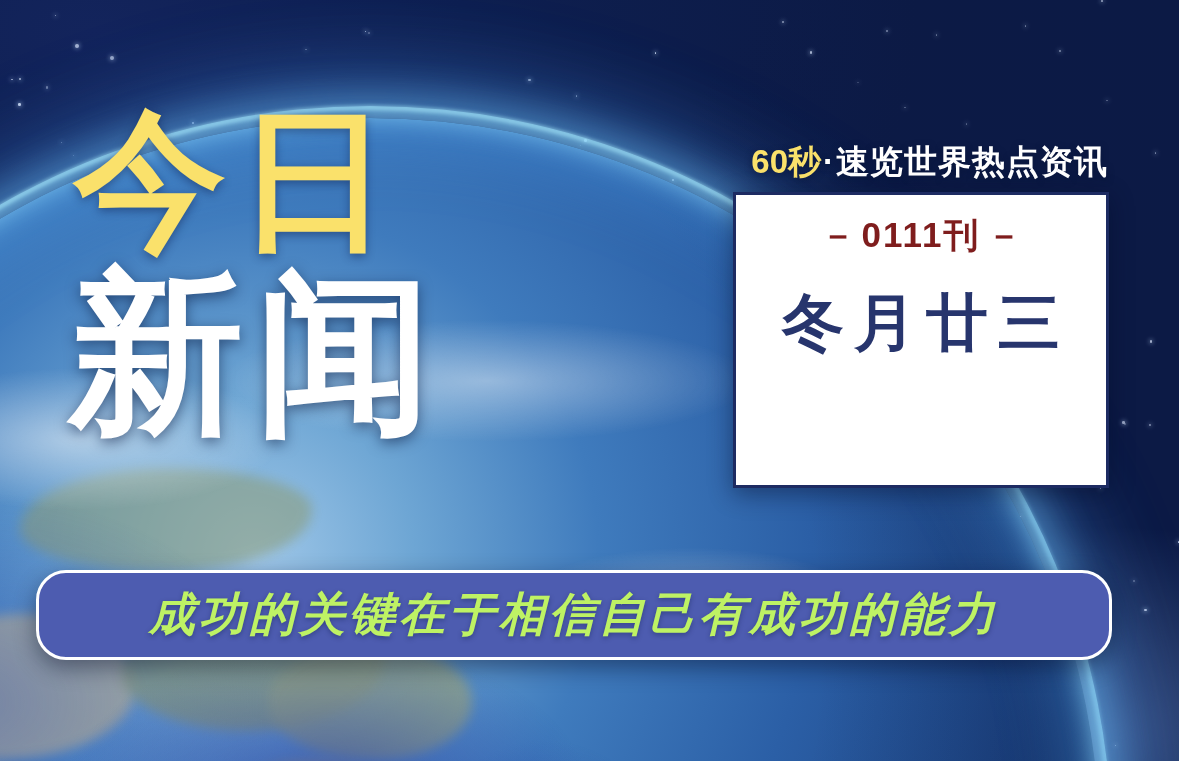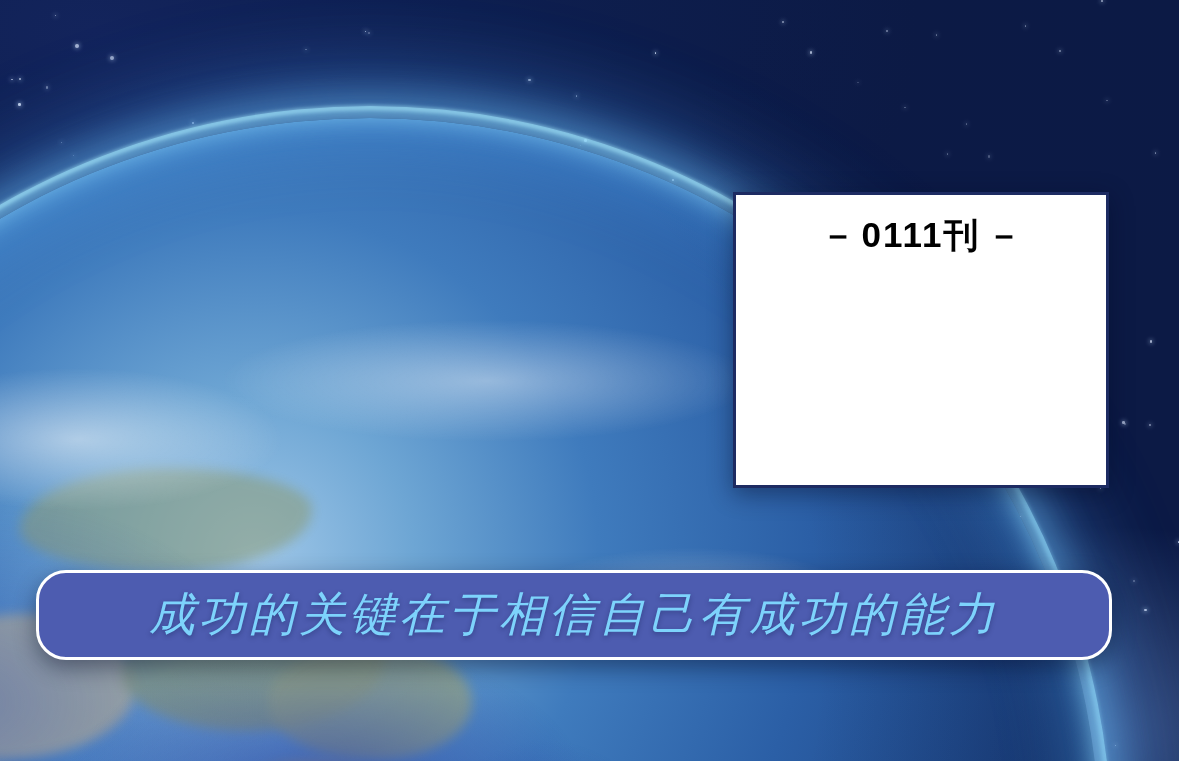--- a/index.html
+++ b/index.html
@@ -157,21 +157,21 @@
     background:#ffffff;
     border:3px solid #1d2b62;
     box-shadow:0 6px 22px rgba(4,12,40,.45);
     display:flex;
     flex-direction:column;
     align-items:center;
     justify-content:flex-start;
     padding-top:17px;
   }
   .issue{
-    color:#000000;
+    color:#7f1d1d;
     font-size:35px;
     font-weight:bold;
     letter-spacing:2px;
     white-space:nowrap;
   }
   .issue .dash{ letter-spacing:0; padding:0 6px; }
   .weekday{
     color:#27356d;
     font-size:60px;
     font-weight:bold;
@@ -197,23 +197,23 @@
     z-index:25;
     background:#4d5cb0;
     border:3px solid #ffffff;
     border-radius:30px;
     box-shadow:0 8px 22px rgba(4,12,40,.45);
     display:flex;
     align-items:center;
     justify-content:center;
   }
   .quote-text{
-    color:#7dd3fc;
+    color:#bef264;
     font-size:46px;
-    font-weight:normal;
+    font-weight:bold;
     font-style:italic;
     letter-spacing:4px;
     white-space:nowrap;
     text-shadow:0 2px 5px rgba(10,20,60,.35);
   }
 </style>
 </head>
 <body>
 
 <div class="poster">
@@ -339,26 +339,34 @@
         <b style="left: 26%; top: 24%; width: 20%; height: 7%; background: rgb(139, 156, 121); opacity: 0.6; border-radius: 50% / 60% 40%; filter: blur(6px);"></b>
       </div>
     <div class="sea"></div>
     <div class="clouds"></div>
     <div class="earth-shade"></div>
   </div>
   <div class="atmo"></div>
   <div class="atmo-arc"></div>
   <div class="space-veil"></div>
 
-
-
+  <div class="title-block">
+    <div class="t-line t-jinri">今日</div>
+    <div class="t-line t-xinwen">新闻</div>
+  </div>
+
+
+  <div class="tagline">
+    <span class="sec">60秒</span><span class="dot">·</span><span class="desc">速览世界热点资讯</span>
+  </div>
 
   <div class="info-card">
     <div class="issue">
       <span class="dash">－</span><span>0111刊</span><span class="dash">－</span>
     </div>
+    <div class="lunar">冬月廿三</div>
   </div>
 
   <div class="quote-banner">
     <span class="quote-text">成功的关键在于相信自己有成功的能力</span>
   </div>
 
 </div>
 
 </body></html>

